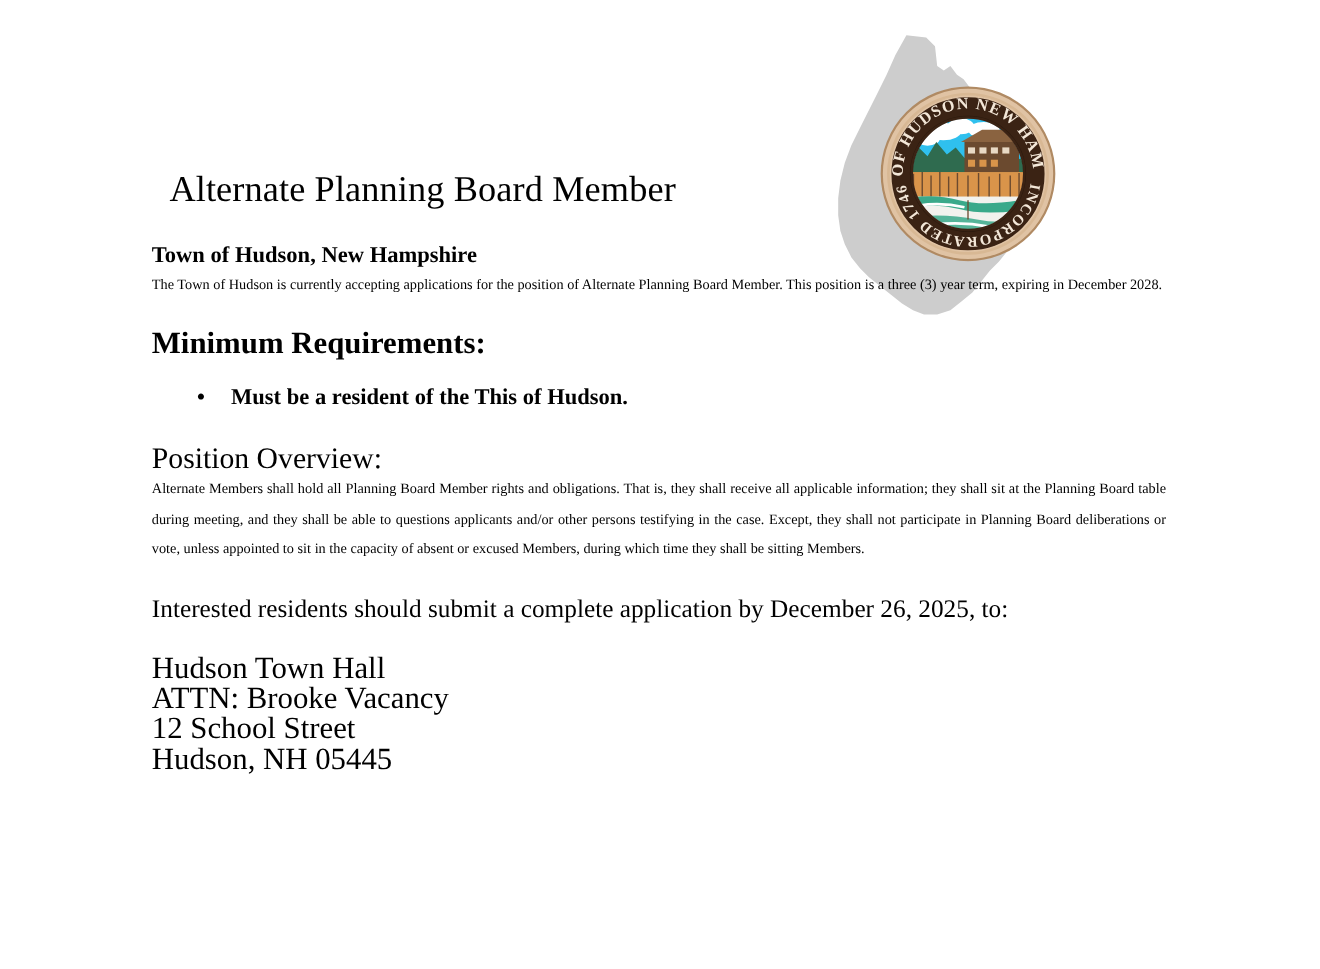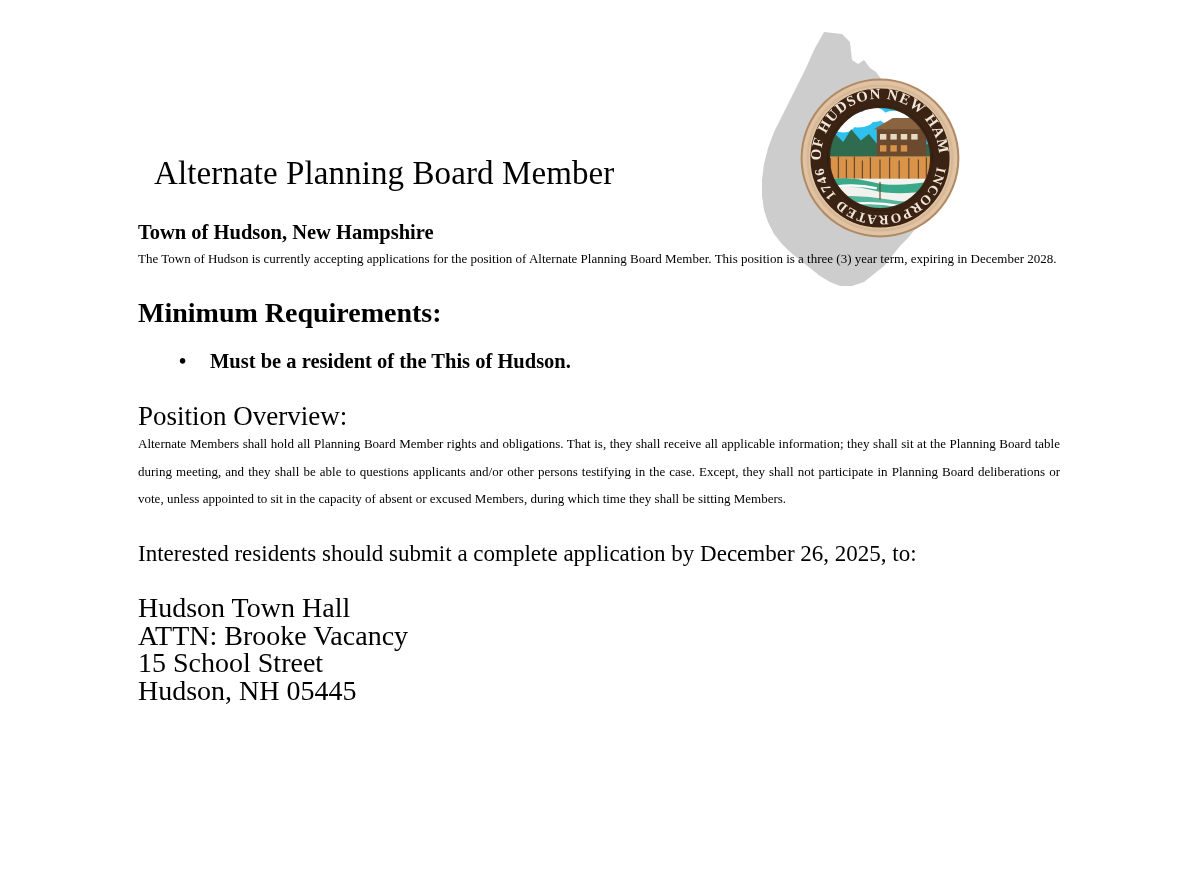--- a/index.html
+++ b/index.html
@@ -238,17 +238,17 @@
   <div class="overview-block">
     <div class="overview-label">Position Overview:</div>
     <p class="body-para">Alternate Members shall hold all Planning Board Member rights and obligations. That is, they shall receive all applicable information; they shall sit at the Planning Board table during meeting, and they shall be able to questions applicants and/or other persons testifying in the case. Except, they shall not participate in Planning Board deliberations or vote, unless appointed to sit in the capacity of absent or excused Members, during which time they shall be sitting Members.</p>
   </div>
 
   <p class="closing-para">Interested residents should submit a complete application by December 26, 2025, to:</p>
 
   <div class="address-block">
     <div class="address-line">Hudson Town Hall</div>
     <div class="address-line">ATTN: Brooke Vacancy</div>
-    <div class="address-line">15 School Street</div>
+    <div class="address-line">12 School Street</div>
     <div class="address-line">Hudson, NH 05445</div>
   </div>
 
 </div>
 
 </body></html>

